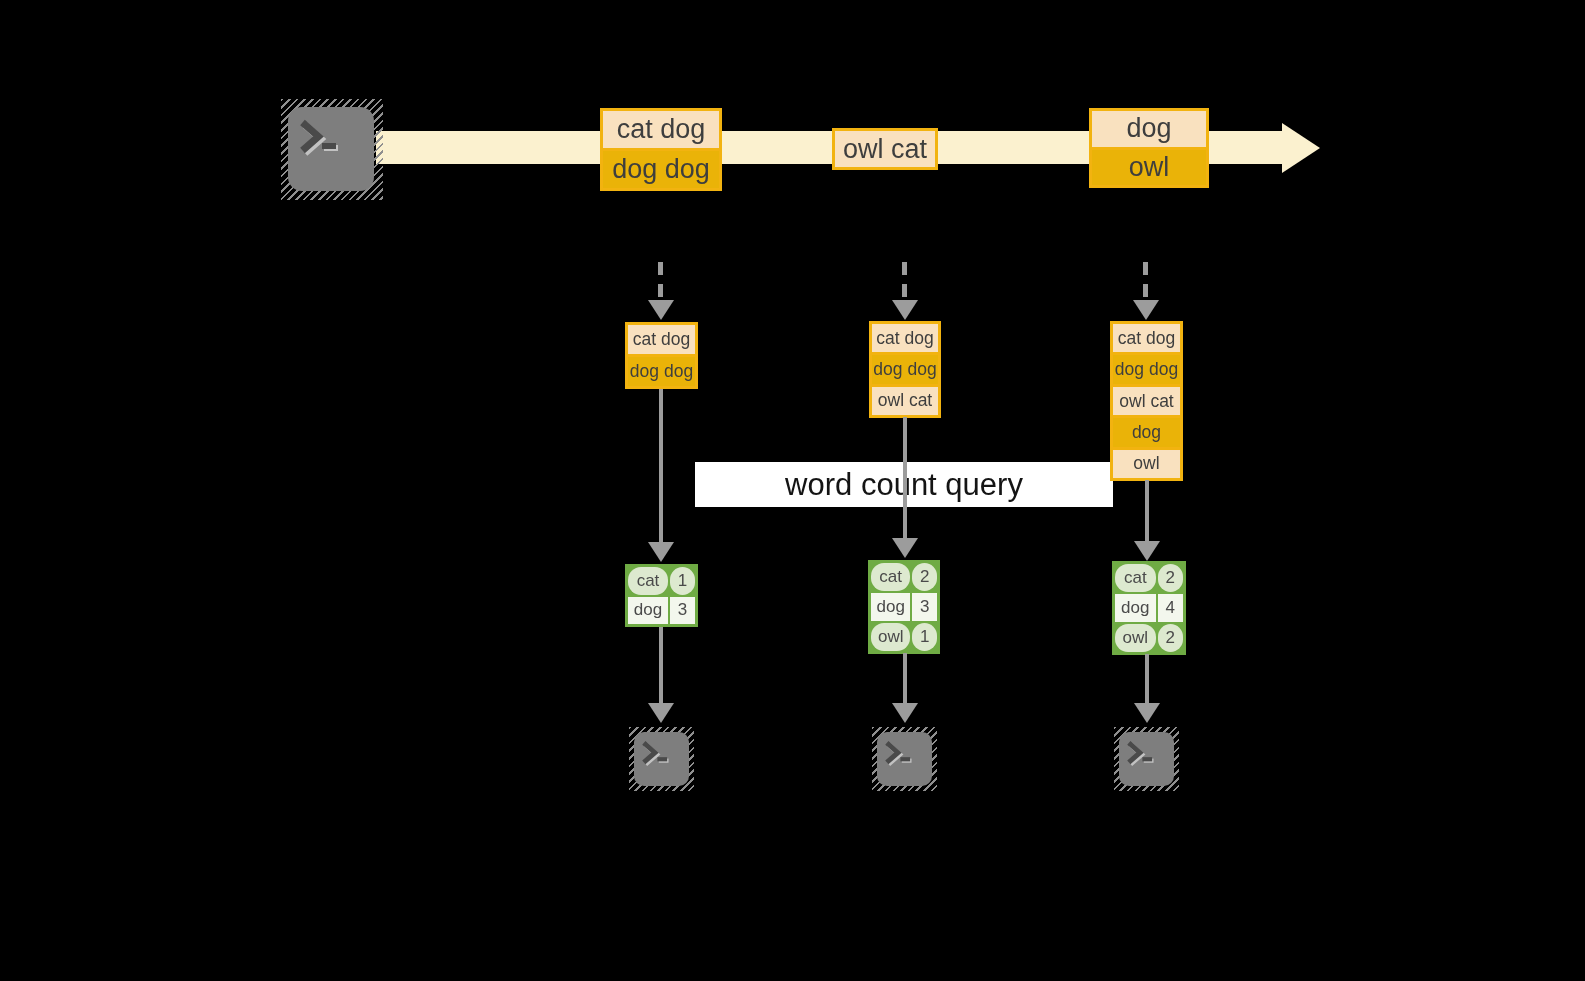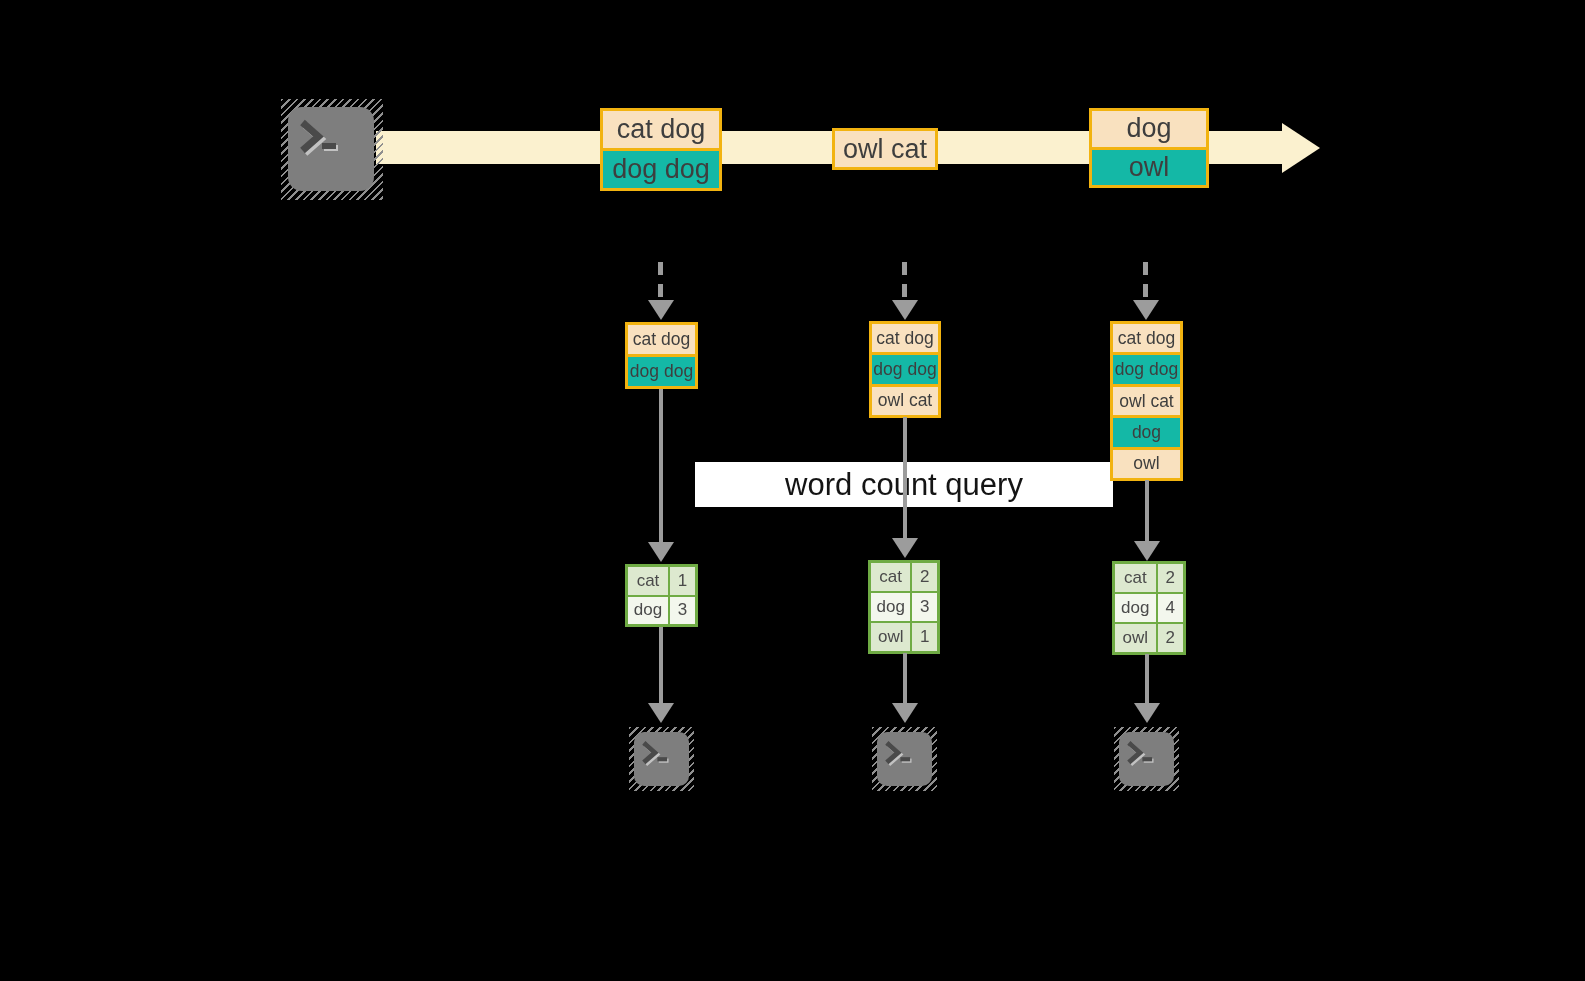--- a/index.html
+++ b/index.html
@@ -23,21 +23,21 @@
              border-top:25px solid transparent;border-bottom:25px solid transparent;
              border-left:38px solid #fbf1cf;}
 
   
   .obox{position:absolute;box-sizing:border-box;border:3px solid #f2b310;display:flex;
         flex-direction:column;z-index:2;background:#fdf4e4;}
   .ocell{flex:1;display:flex;align-items:center;justify-content:center;
          color:#3e3e3e;}
   .ocell.sep{border-top:3px solid #f2b310;}
   .fill-a{background:#f9e1bf;}
-  .fill-b{background:#14b8a6;}
+  .fill-b{background:#eab308;}
   .big .ocell{font-size:27px;}
   .small .ocell{font-size:17.5px;}
   .abox{z-index:6;}
 
   
   .vline{position:absolute;width:4px;background:#9c9c9c;z-index:7;}
   .vdash{position:absolute;width:5px;z-index:7;
          background:repeating-linear-gradient(to bottom,#9c9c9c 0 13px,transparent 13px 22px);}
   .vhead{position:absolute;width:0;height:0;z-index:7;
          border-left:13px solid transparent;border-right:13px solid transparent;
@@ -45,21 +45,21 @@
 
   
   .qlabel{position:absolute;left:695px;top:462px;width:418px;height:45px;background:#ffffff;
           z-index:5;display:flex;align-items:center;justify-content:center;
           font-size:31px;color:#141414;}
 
   
   .gtable{position:absolute;box-sizing:border-box;border:3px solid #6fab44;background:#6fab44;
           display:grid;grid-template-columns:1.6fr 1fr;gap:2px;z-index:6;}
   .gcell{display:flex;align-items:center;justify-content:center;font-size:17px;color:#4a4a4a;}
-  .row-a{background:#dde9cf;}
+  .row-a{background:#dde9cf;border-radius:13px;}
   .row-b{background:#f3f7ed;}
 </style>
 </head>
 <body>
 
 <div class="canvas">
 
   <div class="band"></div>
   <div class="band-head"></div>
 

